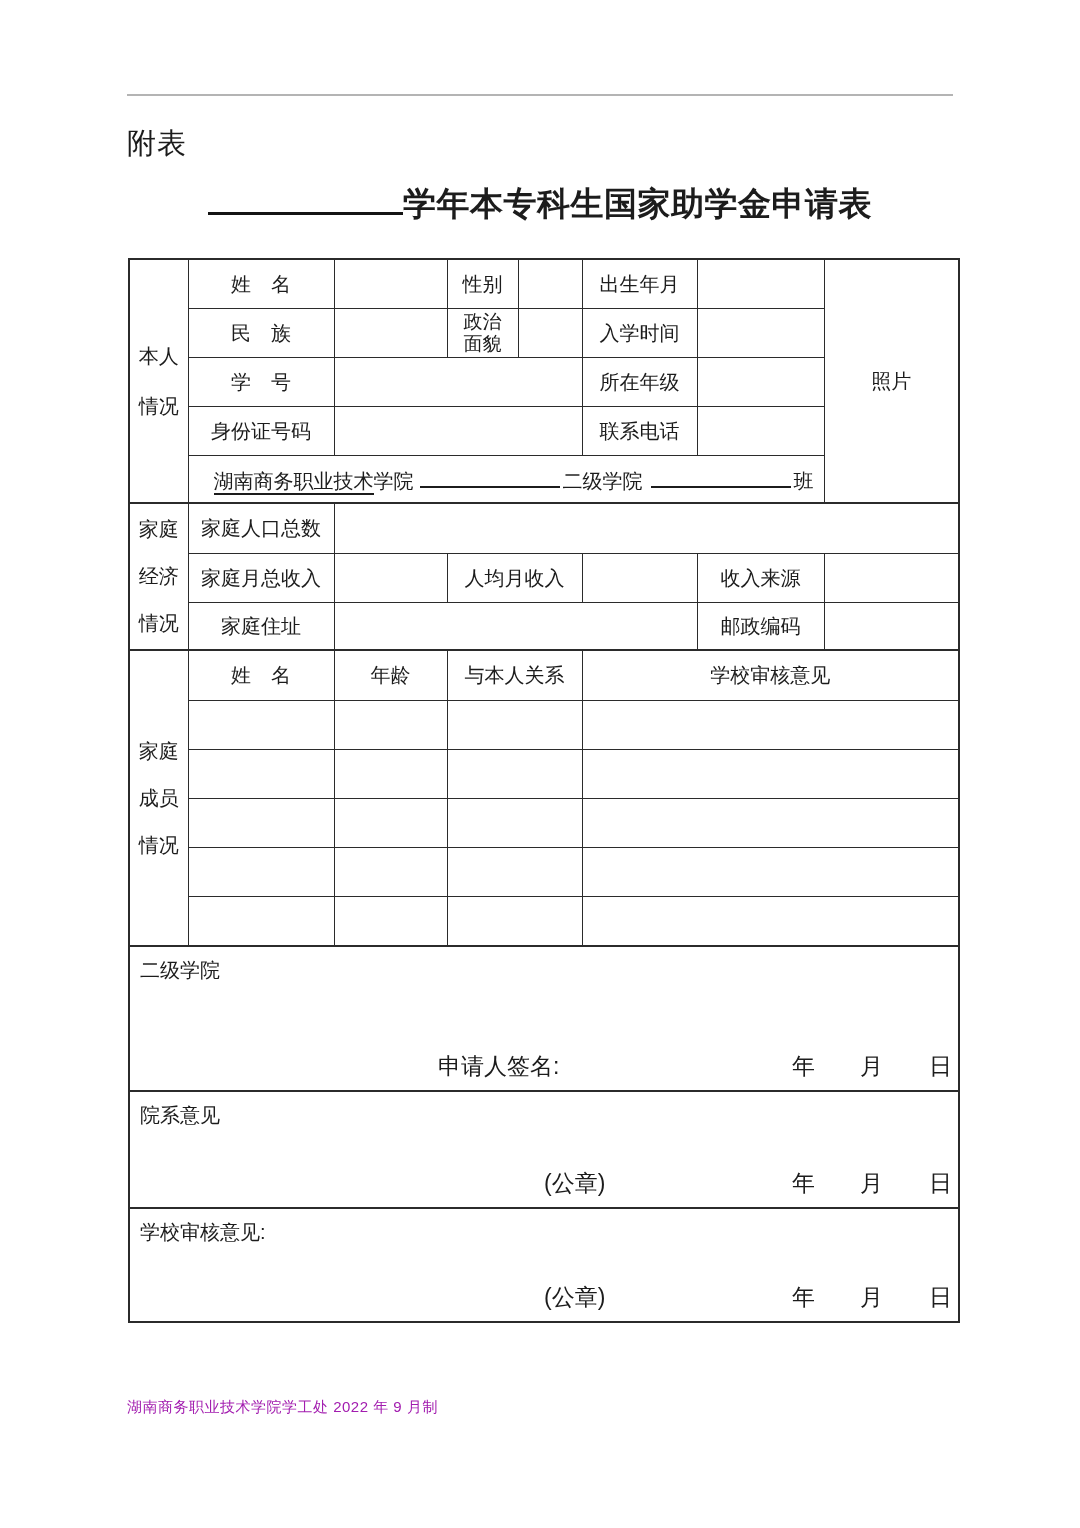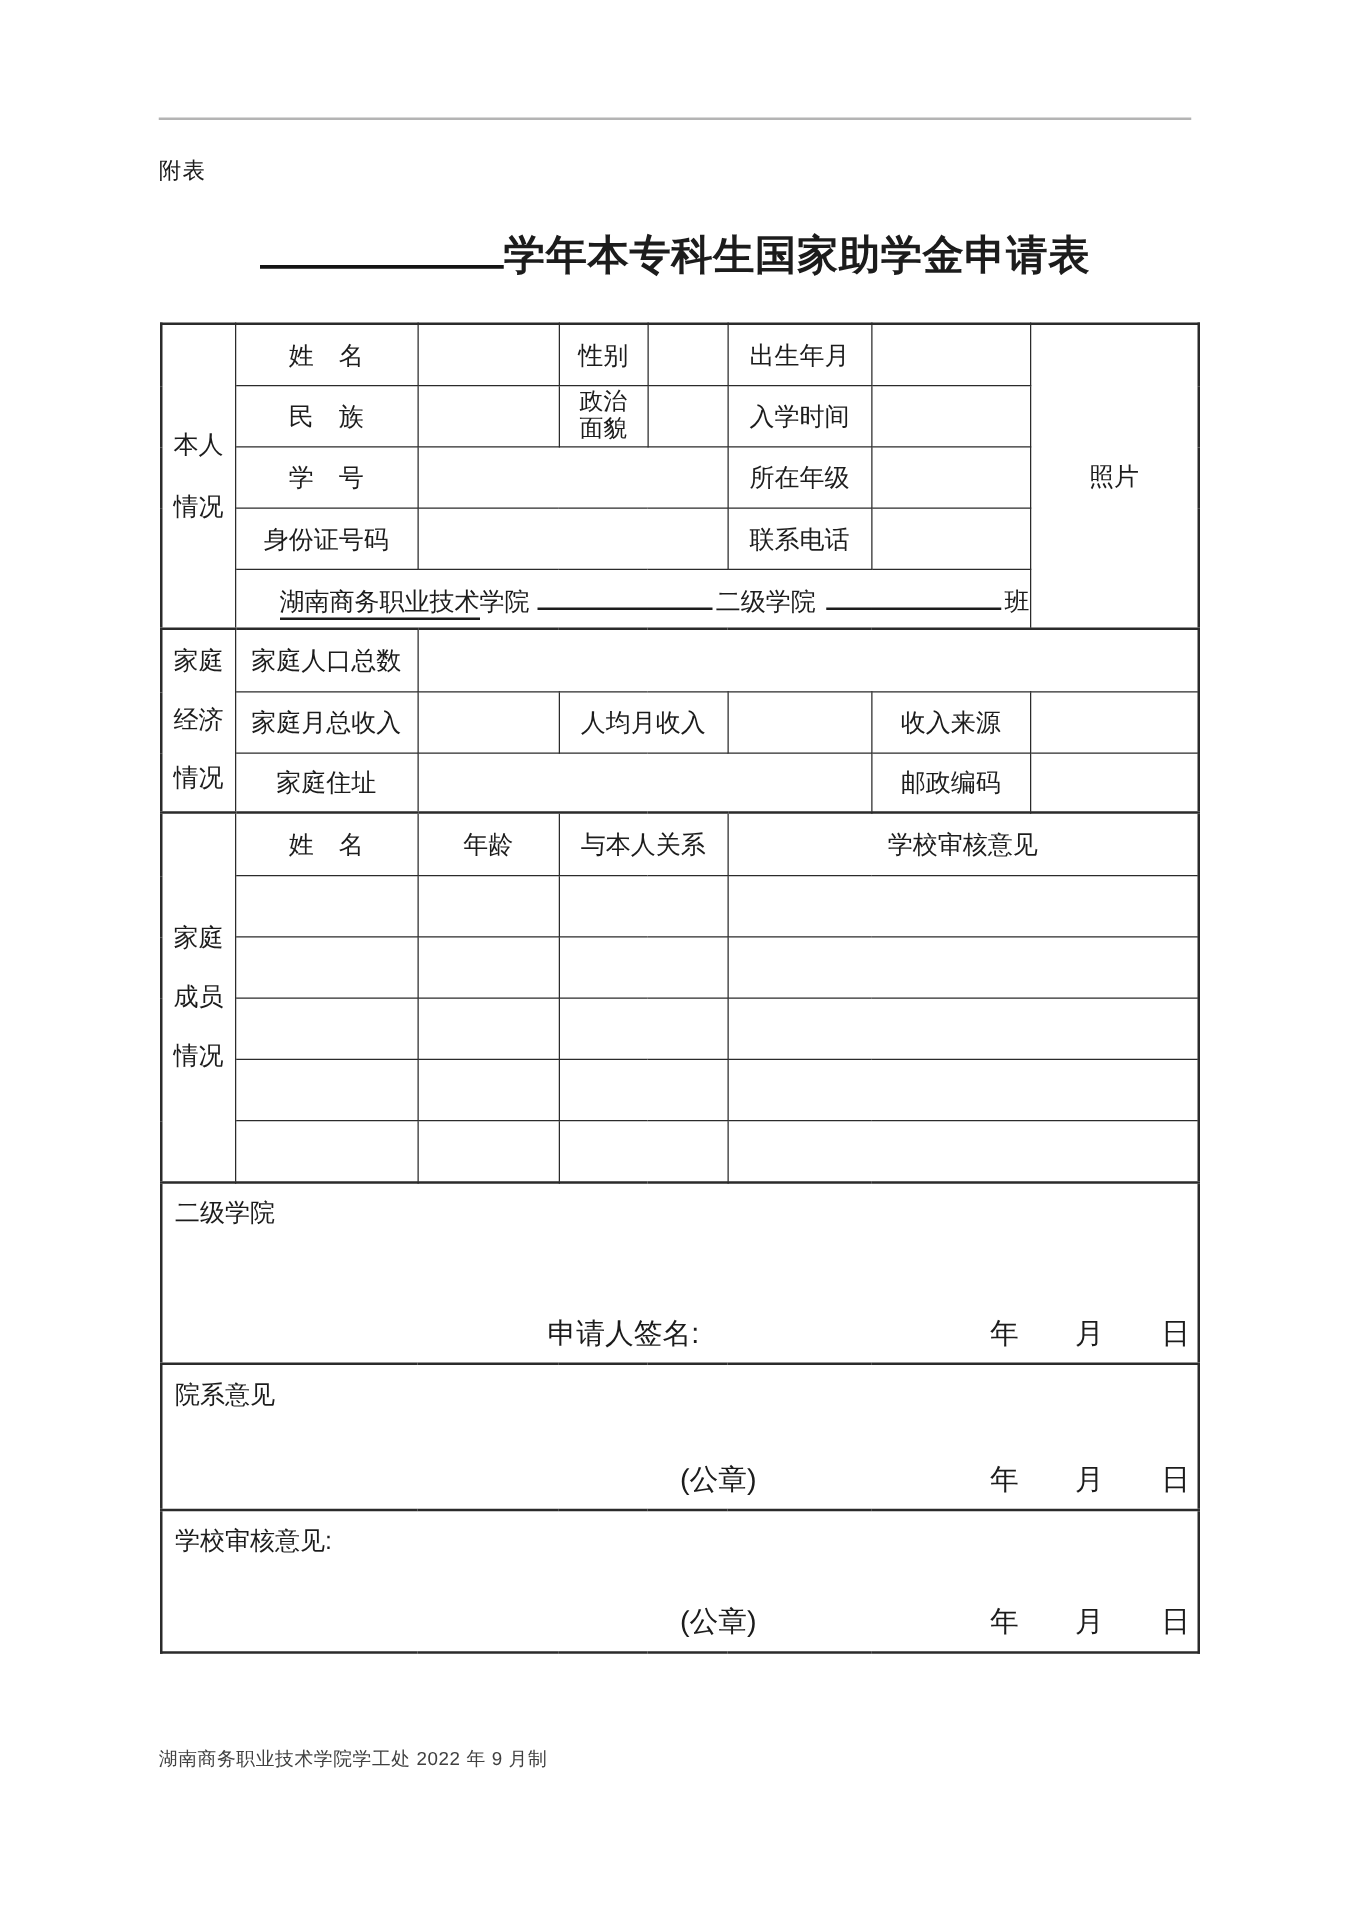--- a/index.html
+++ b/index.html
@@ -5,59 +5,59 @@
   html,body { margin:0; padding:0; background:#ffffff; }
   body {
     width:1080px; height:1528px;
     font-family:"Liberation Sans", sans-serif;
     color:#1c1c1c;
   }
   .page { position:relative; width:1080px; height:1528px; background:#ffffff; overflow:hidden; }
 
   .top-rule { position:absolute; left:127px; top:94px; width:826px; height:2px; background:#b4b4b4; }
 
-  .appendix { position:absolute; left:127px; top:124px; font-size:18px; letter-spacing:1px; }
+  .appendix { position:absolute; left:127px; top:124px; font-size:29px; letter-spacing:1px; }
 
   .title-row { position:absolute; left:0; top:176px; width:1080px; text-align:center; white-space:nowrap; }
   .title-blank { display:inline-block; width:195px; height:36px; border-bottom:3px solid #141414; vertical-align:baseline; }
   .title-text { font-size:33px; font-weight:bold; letter-spacing:0.5px; }
 
   table.form { position:absolute; left:128px; top:258px; width:830px;
     border-collapse:collapse; table-layout:fixed;
     border:2px solid #2b2b2b; }
   td { border:1px solid #2b2b2b; font-size:20px; text-align:center; vertical-align:middle;
        padding:0; overflow:hidden; }
 
   tr.h48 td { height:48px; } tr.h46 td { height:46px; } tr.h49 td { height:49px; }
   tr.sec > td { border-top:2px solid #2b2b2b; }
 
   .pre { white-space:pre-line; }
   .vlab2 { line-height:2.5; font-size:20px; }
   .vlab3 { line-height:2.35; font-size:20px; }
   .two-line { line-height:1.15; font-size:19px; }
 
-  .school-cell { text-align:right; padding-left:3px; white-space:nowrap; }
+  .school-cell { text-align:left; padding-left:25px; white-space:nowrap; }
   .uline { border-bottom:2px solid #1c1c1c; padding-bottom:1px; }
   .fill-blank { display:inline-block; width:140px; height:22px; border-bottom:2px solid #1c1c1c; vertical-align:baseline; }
   .fb1 { margin-left:6px; margin-right:3px; }
   .fb2 { margin-left:8px; margin-right:3px; }
 
   td.bigcell { position:relative; text-align:left; vertical-align:top; }
   tr.r-reason td { height:143px; }
   tr.r-dept td { height:115px; }
   tr.r-school td { height:112px; }
   .cell-label { padding:10px 0 0 10px; font-size:20px; }
   .cell-foot { position:absolute; left:0; right:0; bottom:13px; height:26px; font-size:23px; }
   .pos-sign { position:absolute; left:308px; }
   .pos-seal { position:absolute; left:414px; }
   .ymd-group { position:absolute; right:6px; white-space:nowrap; }
   .ymd-group .g1 { margin-left:45px; }
   .ymd-group .g2 { margin-left:46px; }
 
-  .page-footer { position:absolute; left:127px; top:1398px; font-size:15px; color:#404040; letter-spacing:0.5px; }
+  .page-footer { position:absolute; left:127px; top:1398px; font-size:15px; color:#a21caf; letter-spacing:0.5px; }
 </style>
 </head>
 <body>
 
 <div class="page">
 
   <div class="top-rule"></div>
 
   <div class="appendix">附表</div>
 

